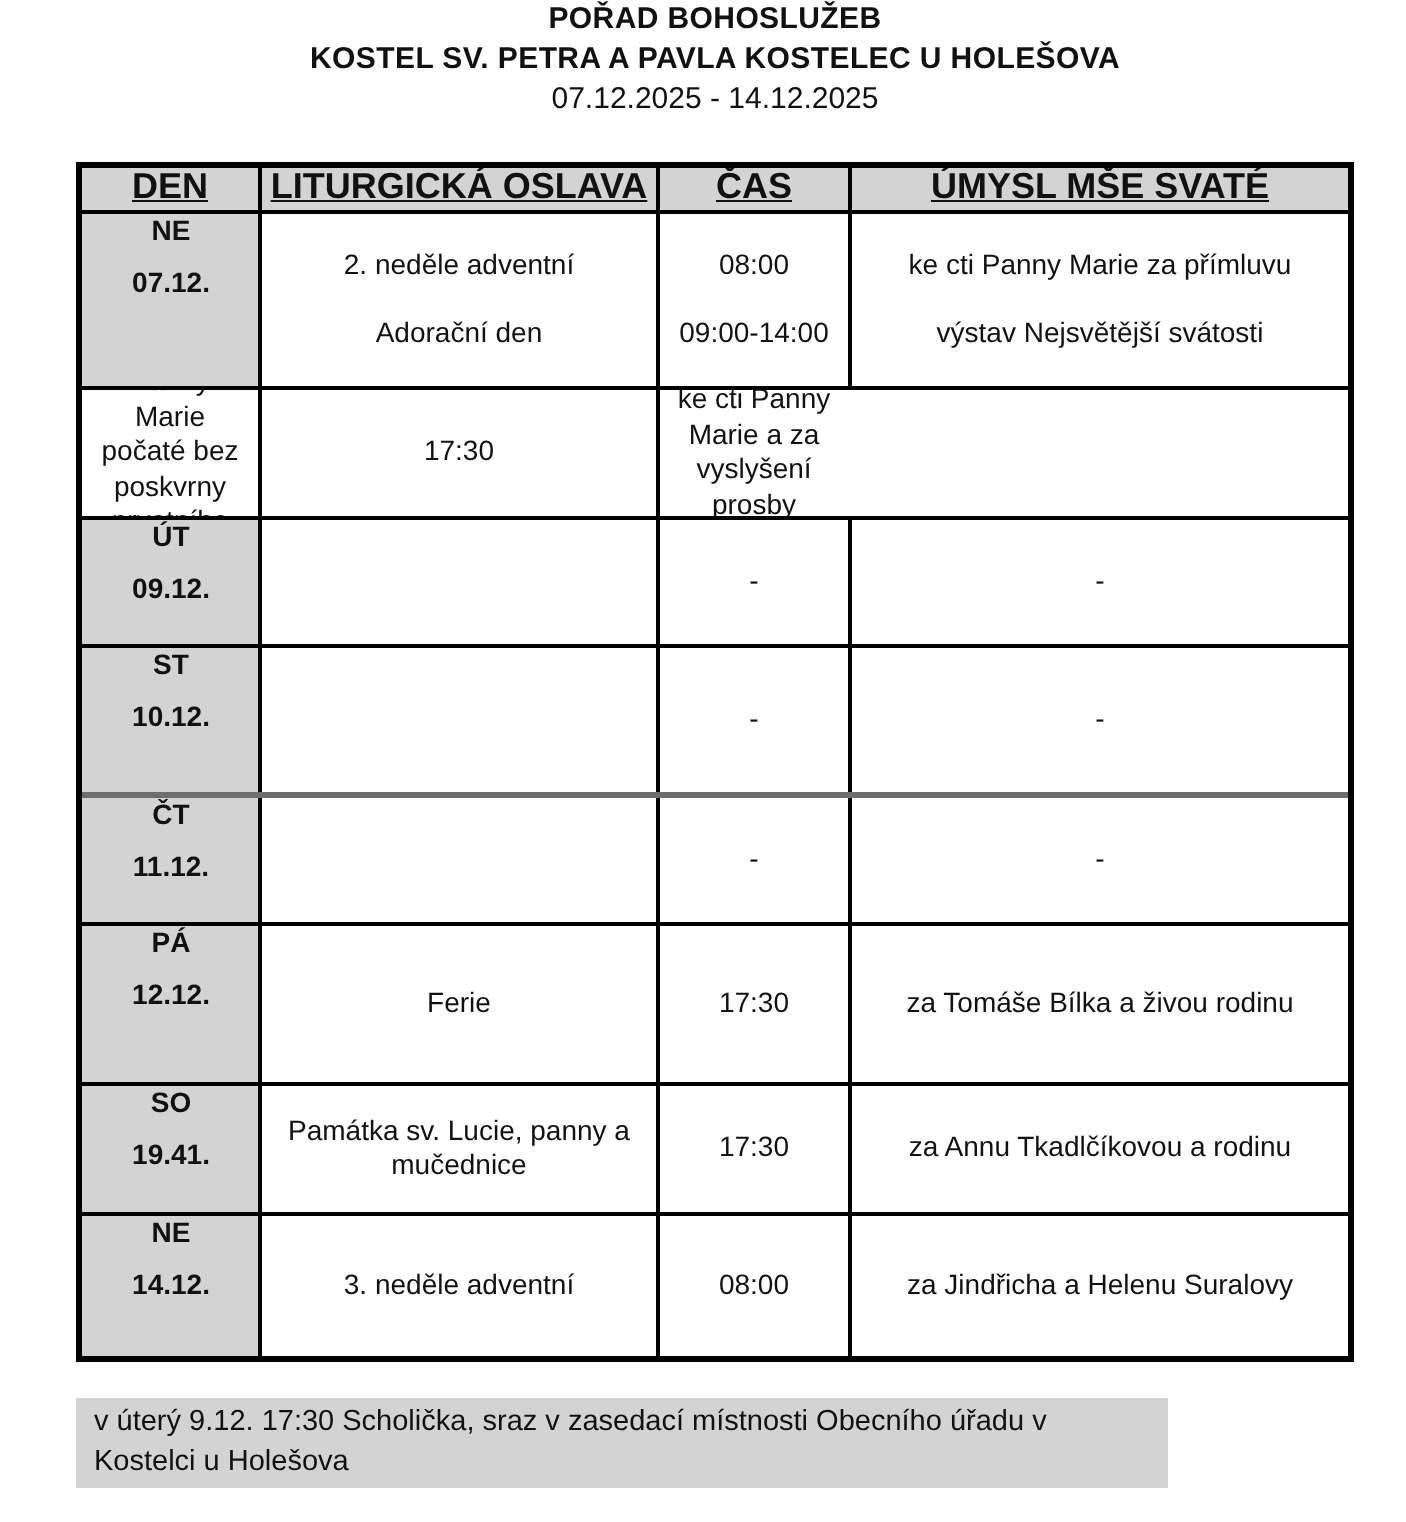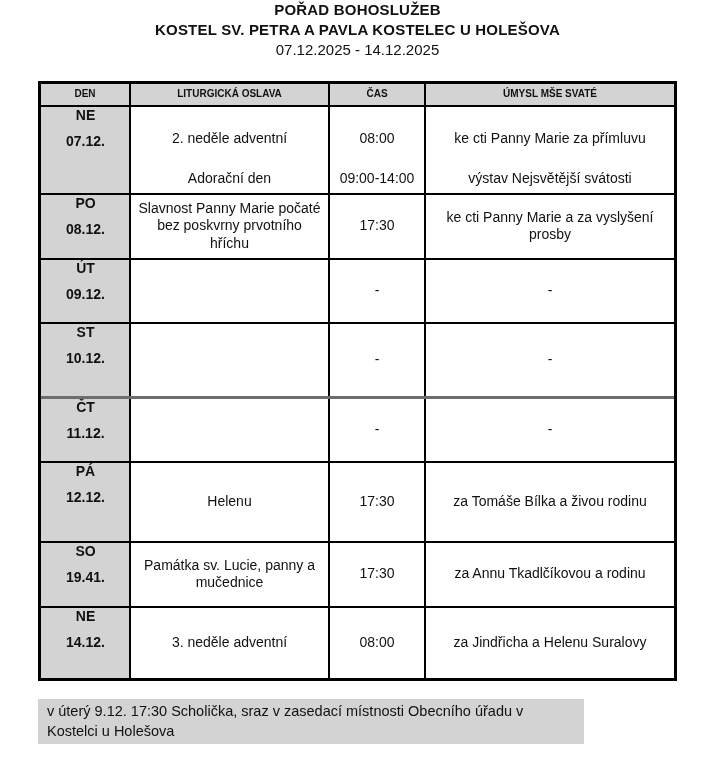--- a/index.html
+++ b/index.html
@@ -69,43 +69,44 @@
     text-align: center;
     font-size: 14px;
     line-height: 17.5px;
     padding: 0 6px;
     overflow: hidden;
   }
   .cell:first-child { border-left: none; }
   .header-cell {
     background: var(--cell-gray);
     font-weight: bold;
-    font-size: 10px;
+    font-size: 18px;
     justify-content: center;
     padding: 0 2px;
+    text-decoration: underline;
   }
   .day-cell {
     background: var(--cell-gray);
     font-weight: bold;
     align-items: center;
     justify-content: flex-start;
     text-align: left;
     padding-left: 7px;
     gap: 9px;
     white-space: nowrap;
   }
   .entry-main {
     flex: 1;
     display: flex;
     align-items: center;
     justify-content: center;
     text-align: right;
   }
   .entry-sub {
-    padding-bottom: 5px;
+    padding-bottom: 17px;
   }
   
   .footer-note {
     margin-left: 38px;
     margin-top: 18px;
     width: 546px;
     background: var(--cell-gray);
     font-size: 14.5px;
     line-height: 20px;
     padding: 2px 9px 3px 9px;
@@ -143,24 +144,20 @@
             <div class="entry-main">08:00</div>
             <div class="entry-sub">09:00-14:00</div>
           </div>
     <div class="cell">
             <div class="entry-main">ke cti Panny Marie za přímluvu</div>
             <div class="entry-sub">výstav Nejsvětější svátosti</div>
           </div>
   </div>
 
   <div class="trow r1">
-    <div class="cell day-cell">
-      <span>PO</span>
-      <span>08.12.</span>
-    </div>
     <div class="cell">
             <div class="">Slavnost Panny Marie počaté bez poskvrny prvotního hříchu</div>
           </div>
     <div class="cell">
             <div class="">17:30</div>
           </div>
     <div class="cell">
             <div class="">ke cti Panny Marie a za vyslyšení prosby</div>
           </div>
   </div>
@@ -212,21 +209,21 @@
             <div class="">-</div>
           </div>
   </div>
 
   <div class="trow r5">
     <div class="cell day-cell">
       <span>PÁ</span>
       <span>12.12.</span>
     </div>
     <div class="cell">
-            <div class="">Helenu</div>
+            <div class="">Ferie</div>
           </div>
     <div class="cell">
             <div class="">17:30</div>
           </div>
     <div class="cell">
             <div class="">za Tomáše Bílka a živou rodinu</div>
           </div>
   </div>
 
   <div class="trow r6">

